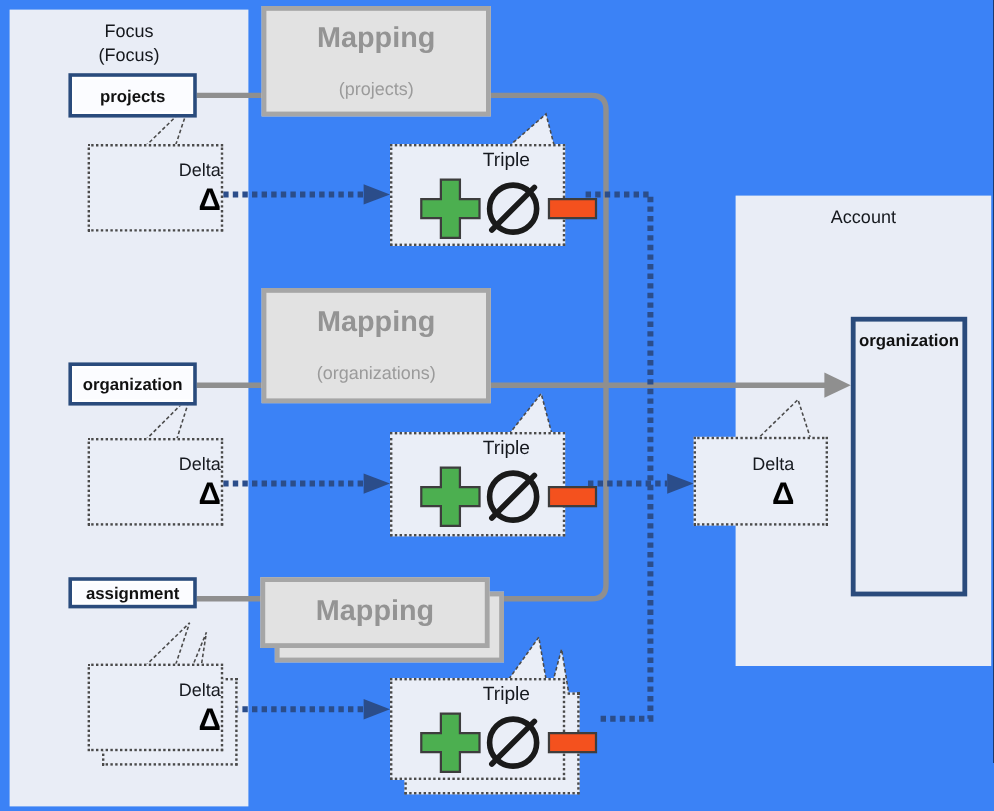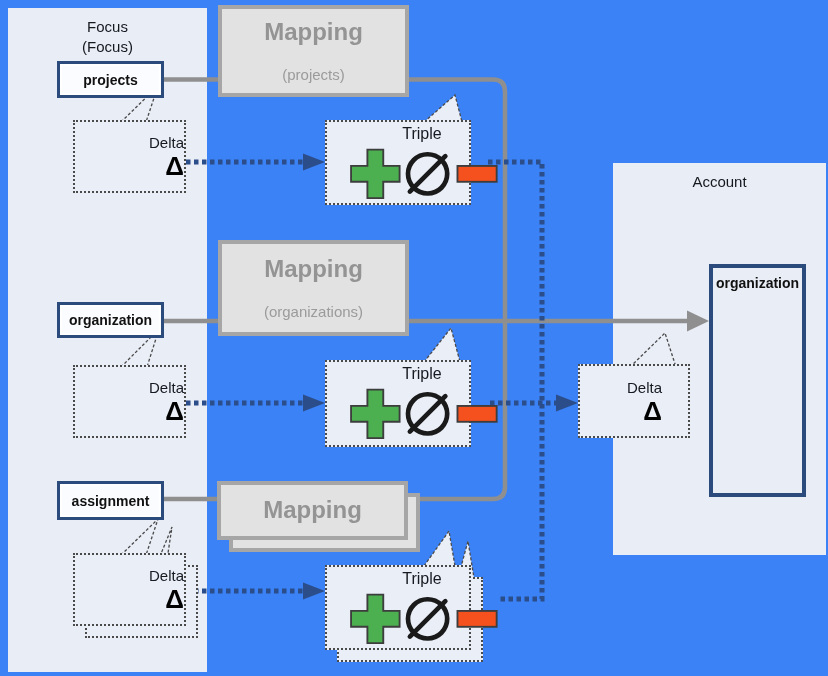--- a/index.html
+++ b/index.html
@@ -16,21 +16,21 @@
   .gline{fill:none;stroke:#8f8f8f;stroke-width:4.5;}
   .bline{fill:none;stroke:#2b4d8a;stroke-width:5;stroke-dasharray:4.5 3.5;}
   .tail{fill:#eaeef7;stroke:#4a4a4a;stroke-width:1.3;stroke-dasharray:3 2;}
 
   .srcbox{position:absolute;width:107px;height:37px;background:#fbfcff;
           border:3px solid #2a4b7c;box-shadow:inset 0 0 0 2px #fff;box-sizing:border-box;
           display:flex;align-items:center;justify-content:center;
           font-weight:bold;font-size:14px;color:#111;z-index:3;margin-left:32px;}
   #box-projects{left:25px;top:61px;}
   #box-organization{left:25px;top:302px;height:36px;}
-  #box-assignment{left:25px;top:481px;height:39px;align-items:center;}
+  #box-assignment{left:25px;top:481px;height:26px;align-items:center;}
 
   .mapping{position:absolute;background:#e2e2e2;border:4px solid #a6a6a6;box-sizing:border-box;
            display:flex;flex-direction:column;align-items:center;justify-content:center;
            z-index:3;}
   .mapping .mtitle{font-size:24px;font-weight:bold;color:#949494;line-height:1.1;}
   .mapping .msub{font-size:15px;color:#9b9b9b;margin-top:21px;}
   #map-1{left:218px;top:5px;width:191px;height:92px;}
   #map-2{left:218px;top:240px;width:191px;height:96px;}
   #map-3-shadow{left:229px;top:493px;width:191px;height:59px;}
   #map-3{left:217px;top:481px;width:191px;height:59px;}

